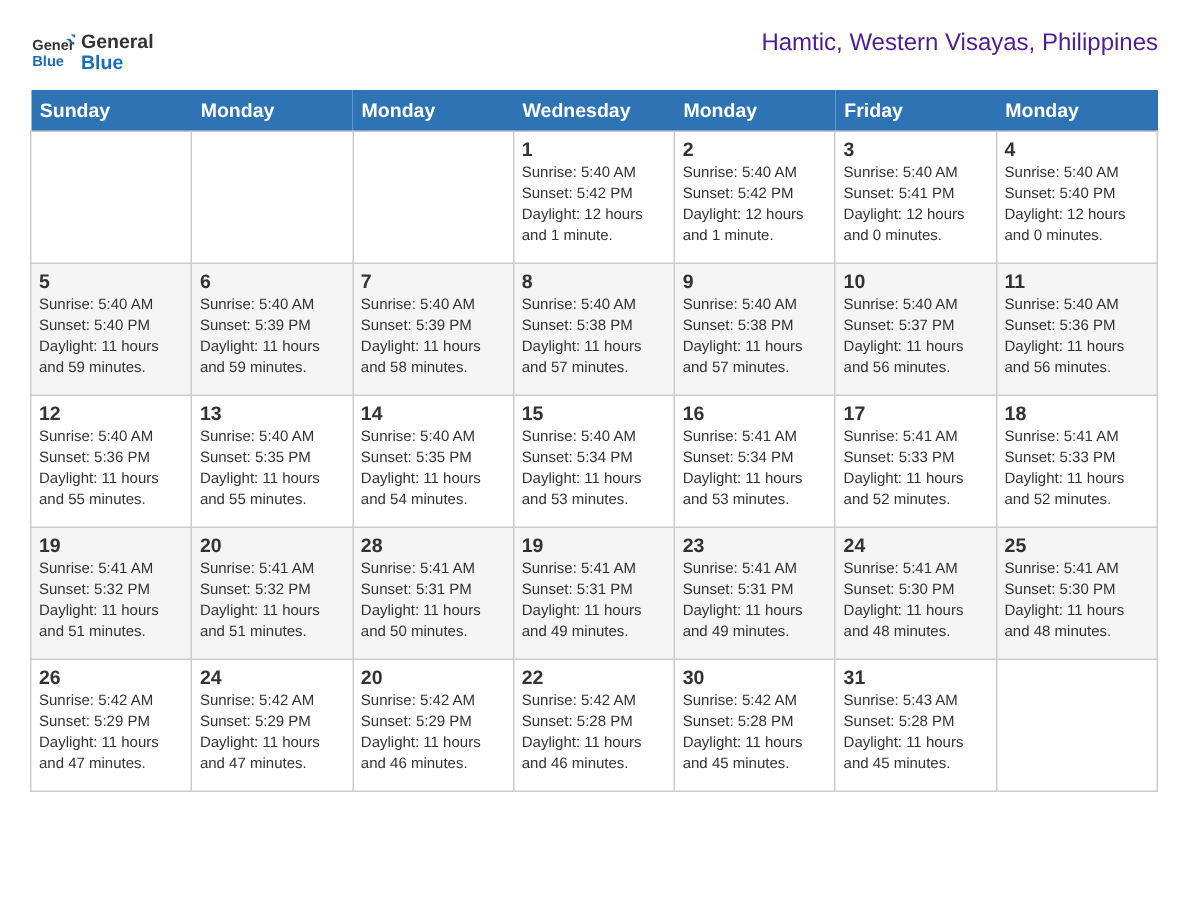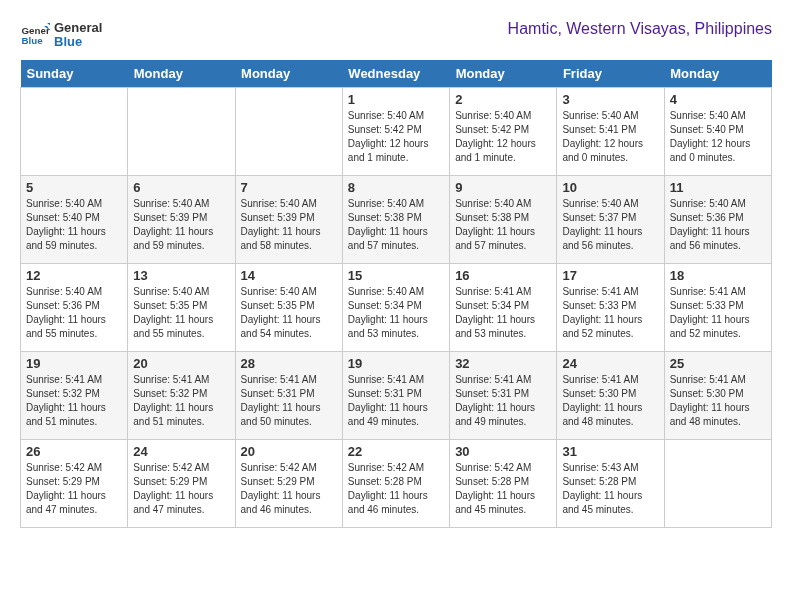--- a/index.html
+++ b/index.html
@@ -275,21 +275,21 @@
 and 50 minutes.</div>
         </td>
         <td>
           <span class="day-num">19</span>
           <div class="day-info" style="white-space: pre-line;">Sunrise: 5:41 AM
 Sunset: 5:31 PM
 Daylight: 11 hours
 and 49 minutes.</div>
         </td>
         <td>
-          <span class="day-num">32</span>
+          <span class="day-num">23</span>
           <div class="day-info" style="white-space: pre-line;">Sunrise: 5:41 AM
 Sunset: 5:31 PM
 Daylight: 11 hours
 and 49 minutes.</div>
         </td>
         <td>
           <span class="day-num">24</span>
           <div class="day-info" style="white-space: pre-line;">Sunrise: 5:41 AM
 Sunset: 5:30 PM
 Daylight: 11 hours

